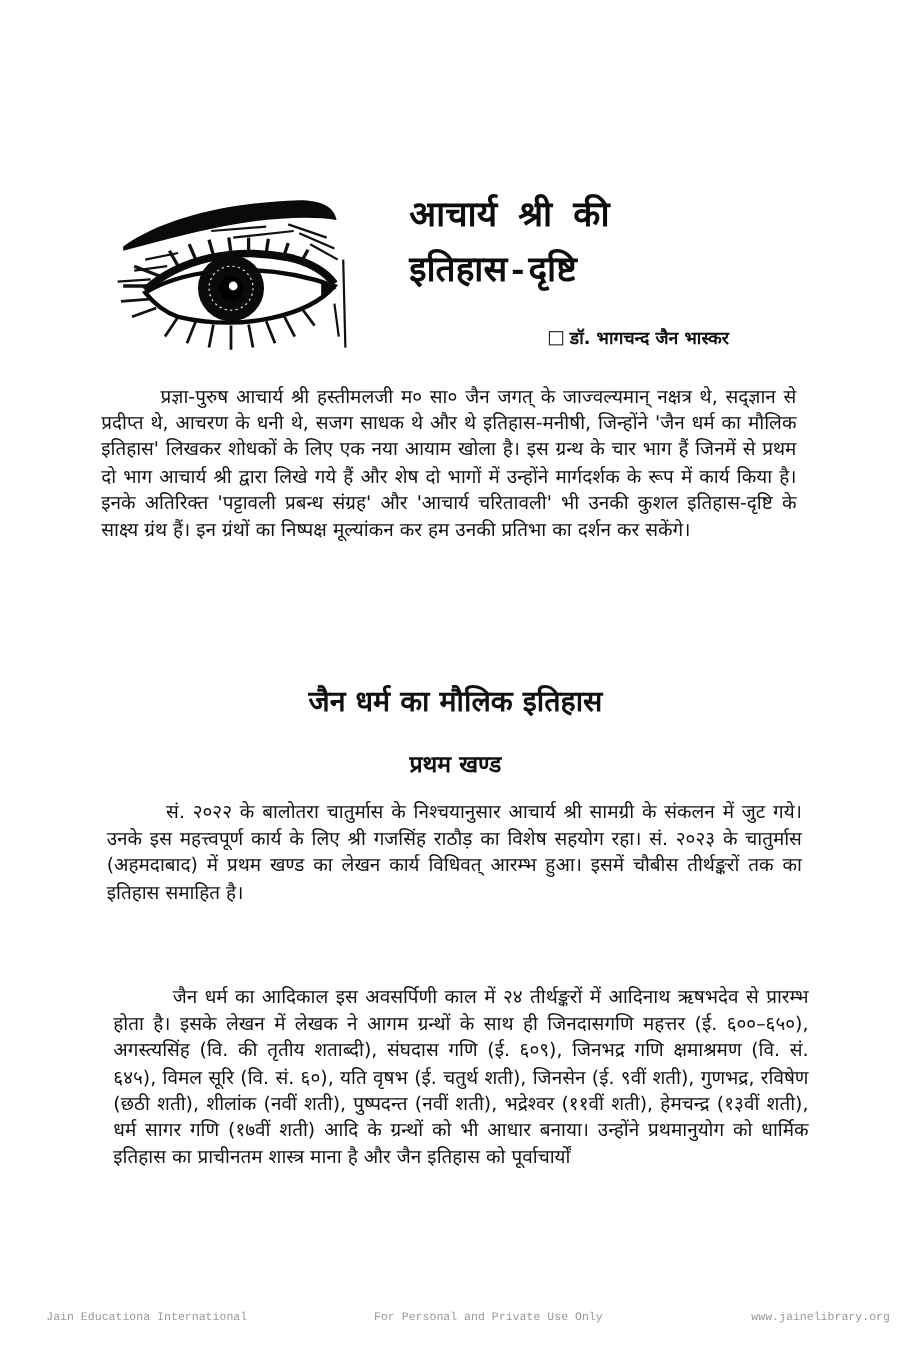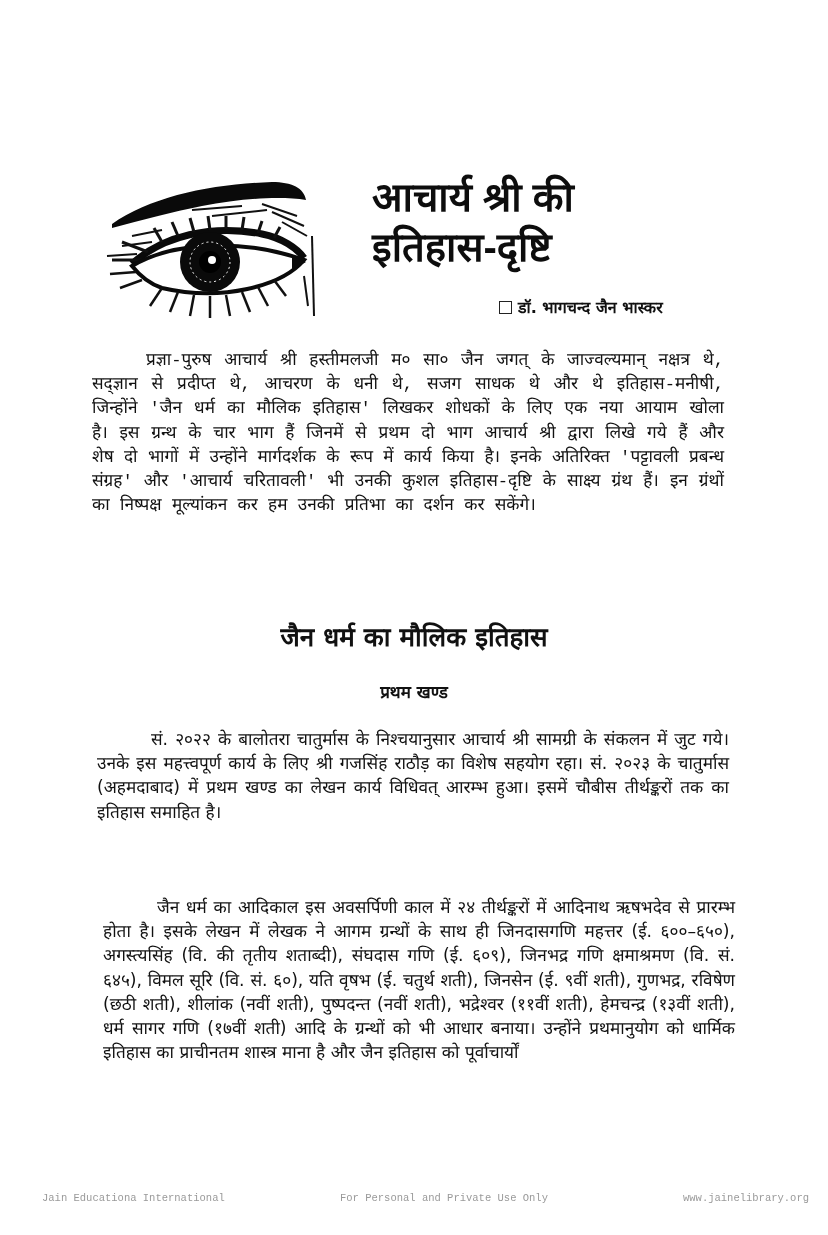--- a/index.html
+++ b/index.html
@@ -1,25 +1,25 @@
 <!DOCTYPE html>
 <html><head>
   <meta charset="utf-8">
   <style>
     html, body { margin: 0; padding: 0; background: #ffffff; }
     body { width: 828px; height: 1235px; position: relative; overflow: hidden; color: #111; font-family: "DejaVu Sans", sans-serif; }
     .eye { position: absolute; left: 92px; top: 176px; width: 232px; height: 150px; }
-    .title { position: absolute; left: 372px; top: 172px; font-family: Liberation Sans, sans-serif; font-weight: bold; font-size: 40px; line-height: 50px; color: #0d0d0d; }
+    .title { position: absolute; left: 372px; top: 172px; font-family: Liberation Mono, monospace; font-weight: bold; font-size: 32px; line-height: 50px; color: #0d0d0d; }
     .author { position: absolute; left: 482px; top: 296px; font-size: 16px; font-weight: bold; color: #111; display: flex; align-items: center; gap: 6px; padding-left: 17px; }
     .author .box { width: 13px; height: 13px; border: 1.5px solid #222; display: inline-block; box-sizing: border-box; }
     .para { position: absolute; left: 92px; width: 632px; font-size: 17.2px; line-height: 24.2px; text-align: justify; text-align-last: left; color: #111; }
     .para .indent { display: inline-block; width: 54px; }
-    .p1 { top: 349px; font-family: Liberation Mono, monospace; }
+    .p1 { top: 349px; }
     .h2 { position: absolute; left: 0; width: 828px; top: 618px; text-align: center; font-size: 26px; font-weight: bold; color: #111; }
-    .h3 { position: absolute; left: 0; width: 828px; top: 680px; text-align: center; font-size: 17px; font-weight: bold; color: #111; }
+    .h3 { position: absolute; left: 0; width: 828px; top: 680px; text-align: center; font-size: 21px; font-weight: bold; color: #111; }
     .p2 { top: 722px; }
     .p3 { top: 884px; }
     .footer { position: absolute; top: 1192px; font-family: Liberation Mono, monospace; font-size: 10.5px; color: #9a9a9a; }
     .f-left { left: 42px; }
     .f-center { left: 340px; }
     .f-right { left: 683px; }
   </style>
 </head>
 <body>
 

